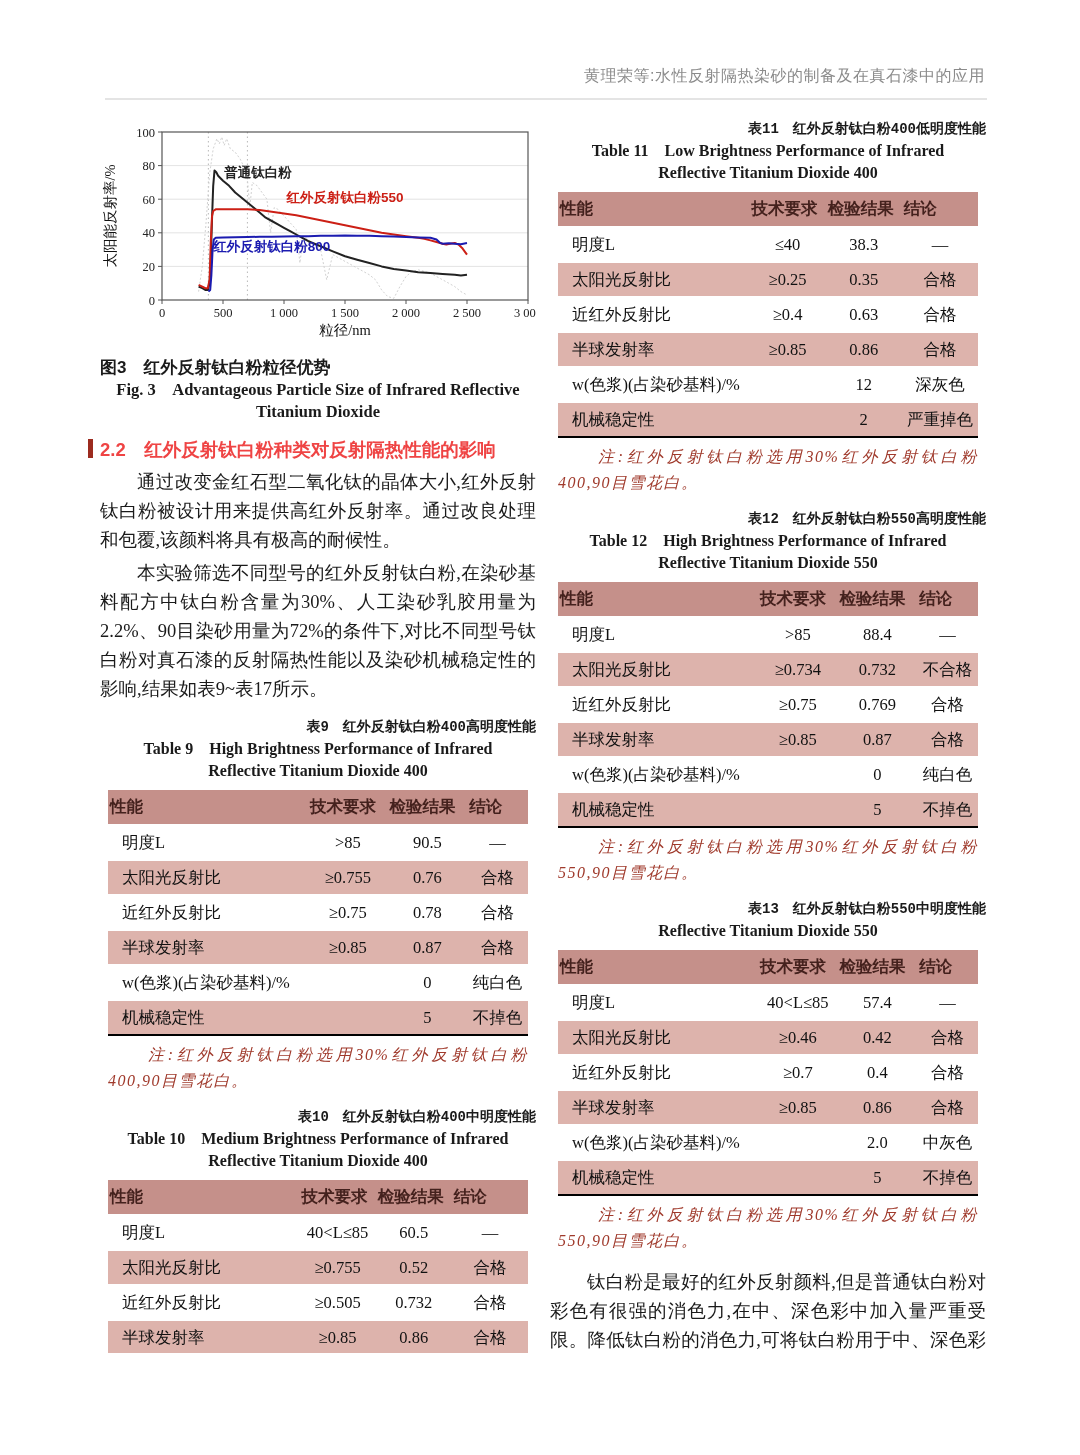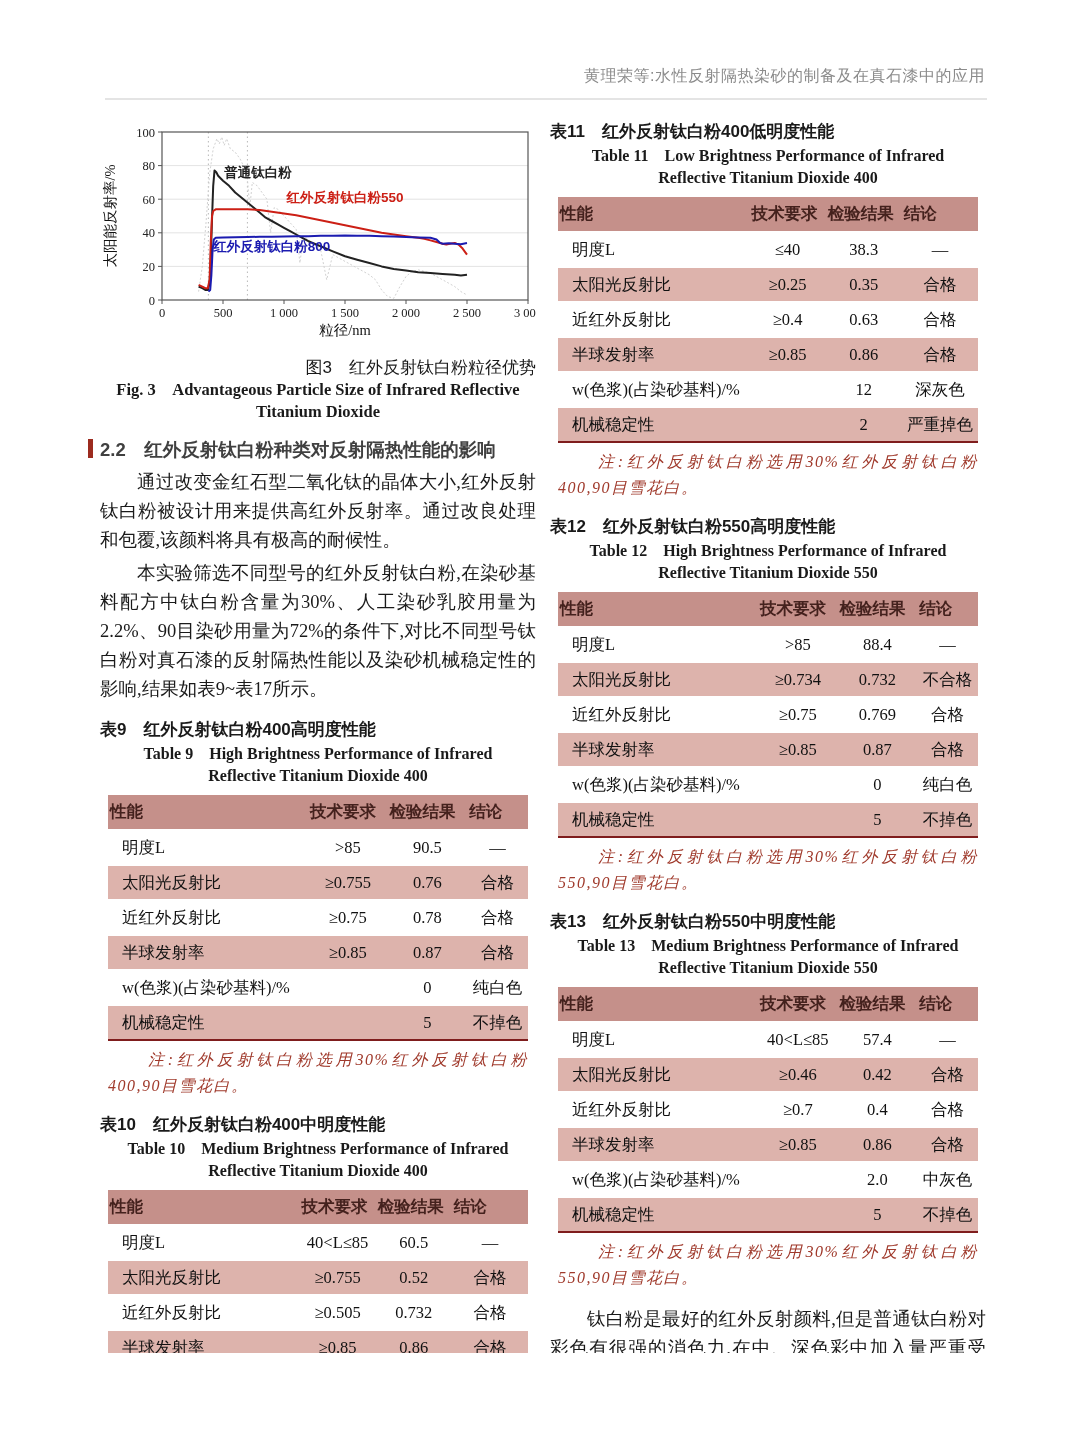--- a/index.html
+++ b/index.html
@@ -10,43 +10,43 @@
   .head-rule{position:absolute;top:98px;left:105px;right:93px;height:2px;background:#e4e4e4;}
   .columns{position:absolute;top:116px;left:100px;width:886px;display:flex;gap:14px;}
   .col{width:436px;}
 
   
   .fig-wrap{margin-top:8px;}
   .fig-svg{display:block;}
   .fig-svg .tick{font:12.5px "Liberation Serif","DejaVu Serif",serif;fill:#222;}
   .fig-svg .axis{font:14.5px "Liberation Serif","DejaVu Serif",serif;fill:#111;}
   .fig-svg .ann{font:600 13.5px "Liberation Sans","DejaVu Sans",sans-serif;}
-  .fig-cap-zh{text-align:right;font-weight:normal;font-size:17px;margin-top:4px;
+  .fig-cap-zh{text-align:left;font-weight:bold;font-size:17px;margin-top:4px;
         font-family:"Liberation Sans","DejaVu Sans",sans-serif;}
   .fig-cap-en{text-align:center;font-weight:bold;font-size:16.5px;line-height:22px;}
 
   
-  .sec-heading{position:relative;margin:14px 0 6px 0;font-weight:bold;font-size:18.5px;color:#404040;
+  .sec-heading{position:relative;margin:14px 0 6px 0;font-weight:bold;font-size:18.5px;color:#ef4444;
         font-family:"Liberation Sans","DejaVu Sans",sans-serif;}
   .sec-bar{position:absolute;left:-12px;top:2px;width:5px;height:19px;background:#9c2b1f;}
   .para{font-size:18.5px;line-height:29px;text-align:justify;text-indent:2em;margin:0 0 4px 0;}
 
   
   .tbl-block{margin-top:14px;}
-  .tbl-title-zh{text-align:left;font-weight:bold;font-size:17px;
-        font-family:Liberation Sans, sans-serif;margin-bottom:2px;}
+  .tbl-title-zh{text-align:right;font-weight:bold;font-size:14px;
+        font-family:Liberation Mono, monospace;margin-bottom:2px;}
   .tbl-title-en{text-align:center;font-weight:bold;font-size:16px;line-height:22px;}
   table.perf{width:calc(100% - 16px);margin:6px 8px 4px 8px;border-collapse:separate;border-spacing:0 2px;
         font-size:16.5px;}
   table.perf th{background:#c5908a;color:#44211d;font-weight:bold;padding:6px 2px;text-align:left;}
   table.perf td{padding:5.5px 2px;text-align:center;color:#111;}
   table.perf td.lbl{text-align:left;padding-left:14px;max-width:160px;}
   table.perf tr.pink td{background:#ddb3ac;}
   table.perf tbody{border-bottom:2px solid #c9c9c9;}
-  table.perf tr:last-child td{border-bottom:2px solid #7f1d1d;}
+  table.perf tr:last-child td{border-bottom:2px solid #000000;}
   .tbl-note{color:#a03a2c;font-size:16px;line-height:26px;text-align:justify;text-indent:2.5em;
         letter-spacing:1.5px;font-style:italic;margin:2px 8px 0 8px;}
 
   
   .footer{position:absolute;top:1366px;right:93px;display:flex;align-items:flex-end;gap:10px;}
   .footer-left{text-align:right;}
   .footer-zh{font-weight:bold;font-size:20px;color:#3d4e60;line-height:22px;
         font-family:"Liberation Sans","DejaVu Sans",sans-serif;}
   .footer-en{font-size:16px;color:#8595a8;font-weight:bold;}
   .footer-bar{width:4px;height:46px;background:#1d2f45;}
@@ -341,21 +341,20 @@
                 <td>5</td>
                 <td>不掉色</td>
               </tr>
             </tbody>
           </table>
         <div class="tbl-note">注:红外反射钛白粉选用30%红外反射钛白粉550,90目雪花白。</div>
       </div>
 
       <div class="tbl-block">
         <div class="tbl-title-zh">表13　红外反射钛白粉550中明度性能</div>
-        <div class="tbl-title-en">Table 13　Medium Brightness Performance of Infrared</div>
         <div class="tbl-title-en">Reflective Titanium Dioxide 550</div>
         <table class="perf">
             <thead>
               <tr>
                 <th>性能</th>
                 <th>技术要求</th>
                 <th>检验结果</th>
                 <th>结论</th>
               </tr>
             </thead>

